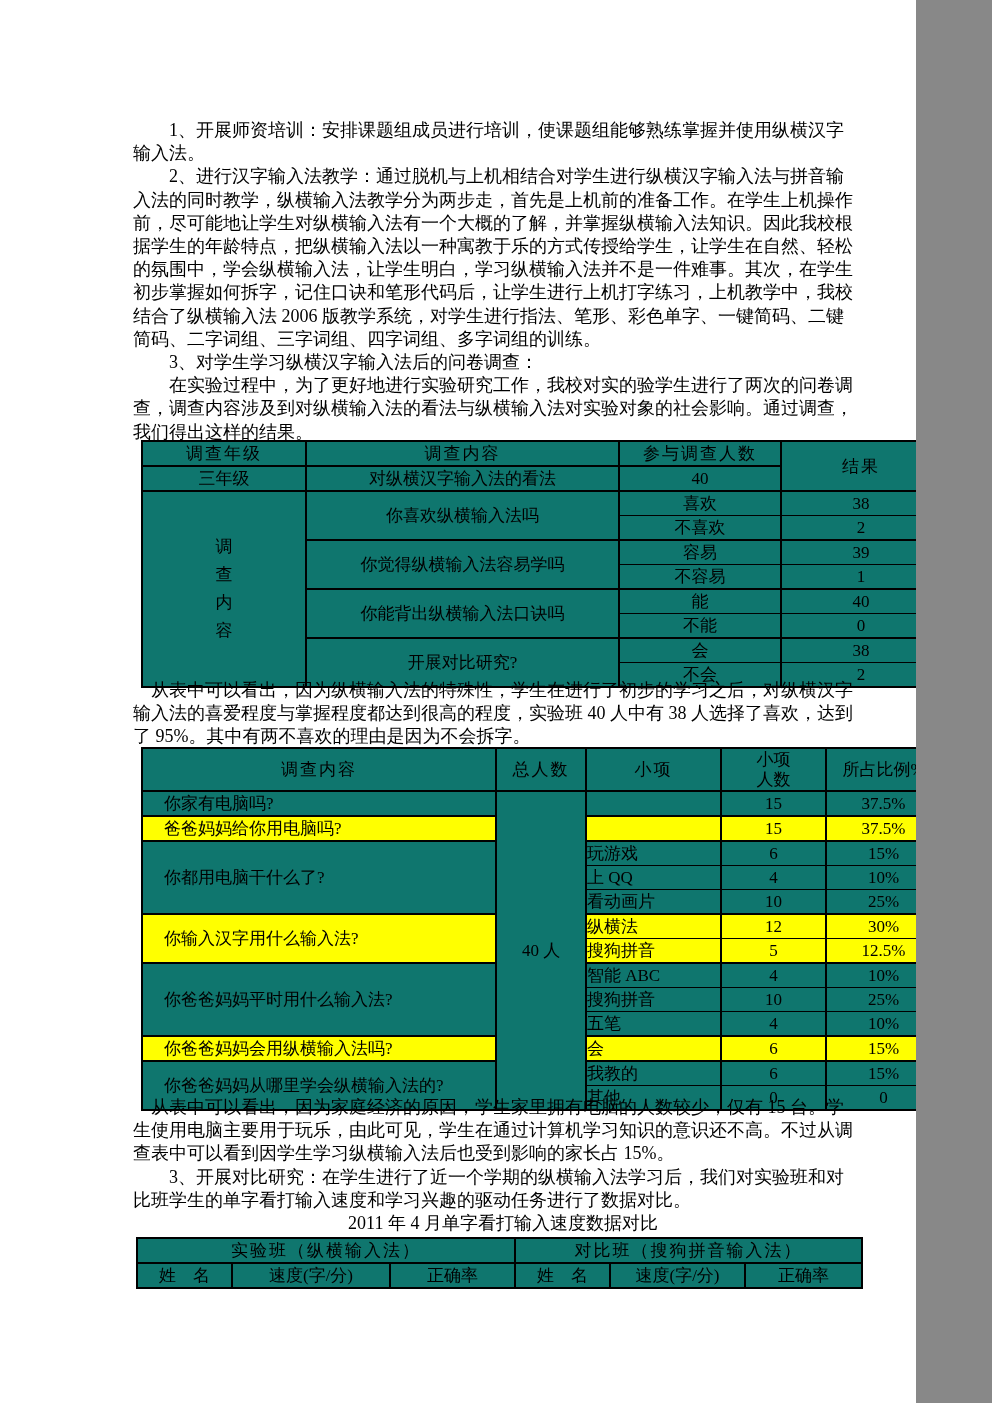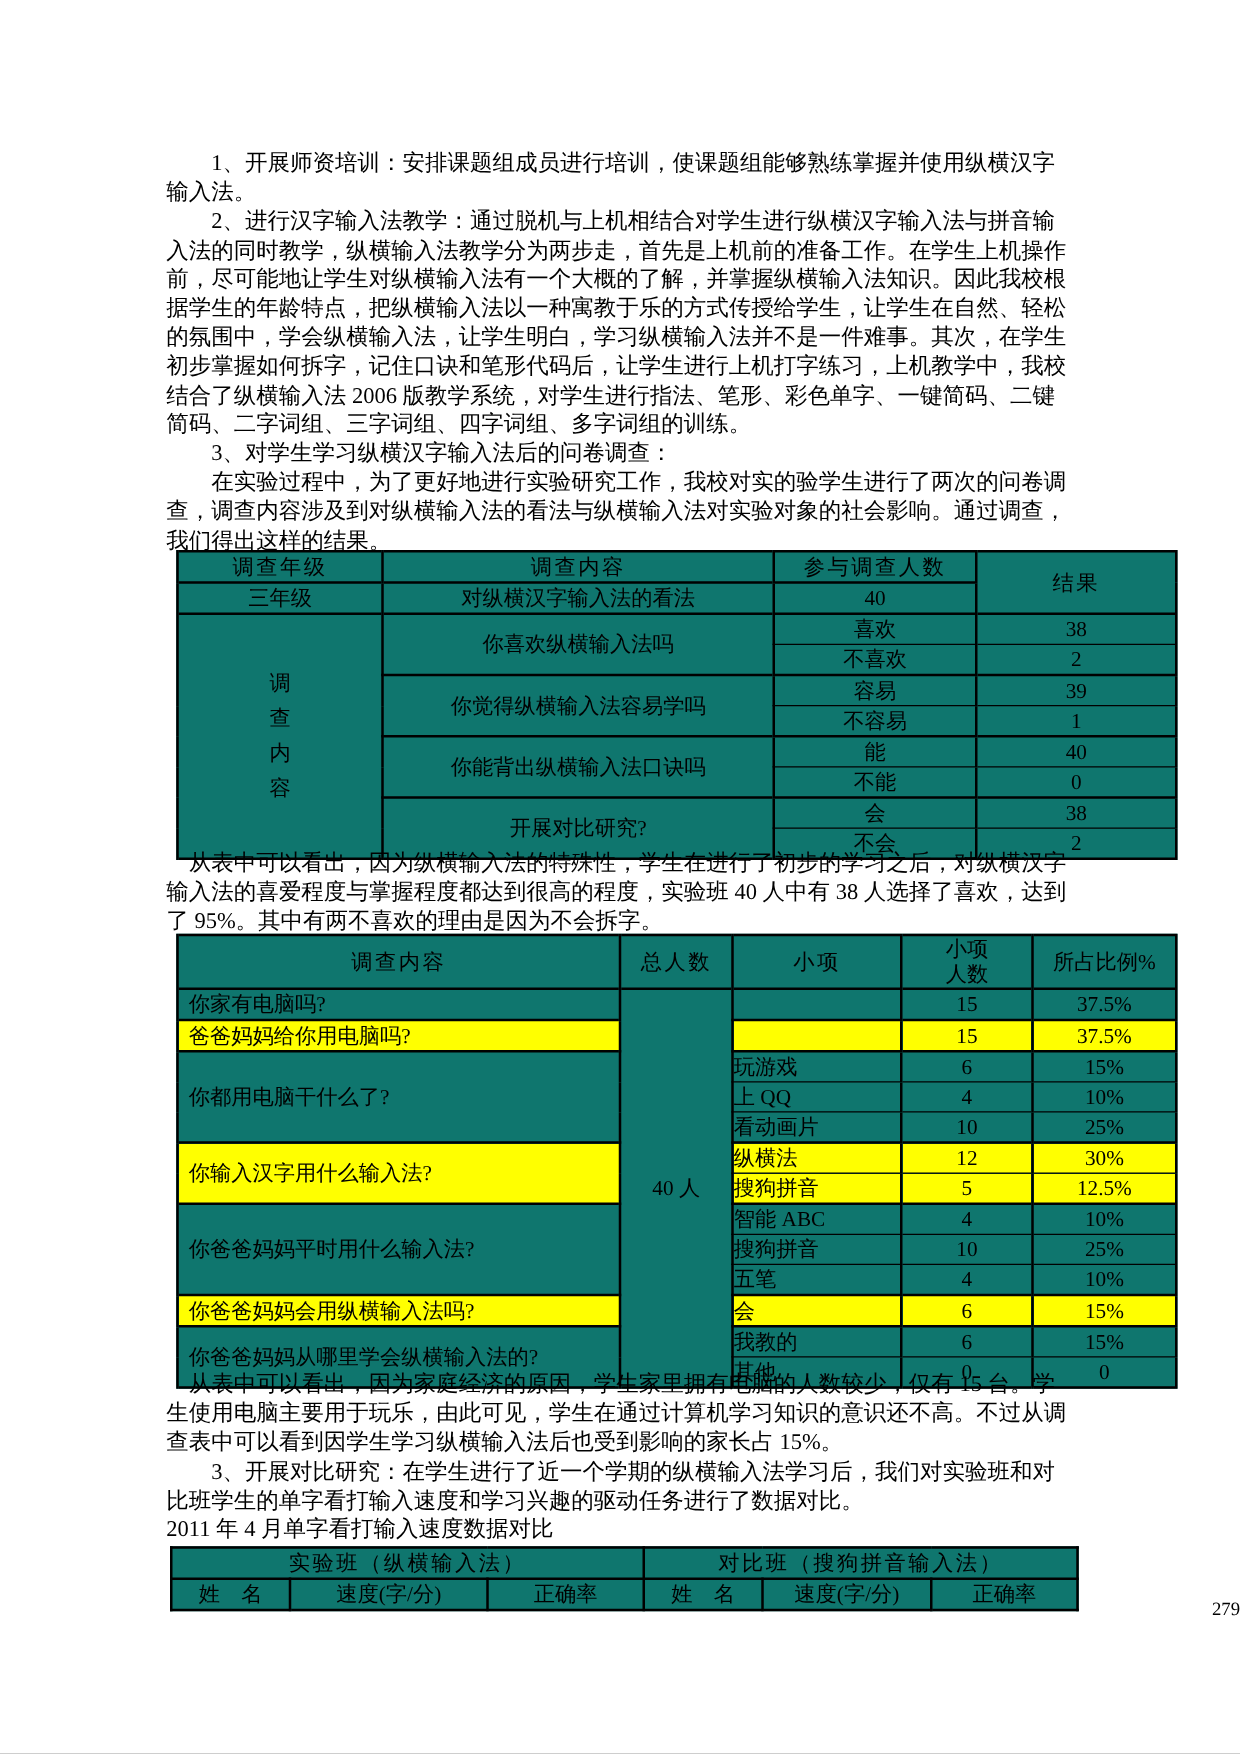--- a/index.html
+++ b/index.html
@@ -1,27 +1,27 @@
 <!DOCTYPE html>
 <html><head>
 <meta charset="utf-8">
 <style>
   html,body{margin:0;padding:0;background:#888;}
-  .page{position:relative;width:992px;height:1403px;background:#ffffff;
+  .page{position:relative;width:916px;height:1403px;background:#ffffff;
         font-family:"Liberation Serif","DejaVu Serif",serif;color:#000;overflow:hidden;}
   .tb{position:absolute;left:133px;width:800px;font-size:18px;line-height:23.2px;}
   .tb p{margin:0;white-space:pre-line;}
-  .caption{width:740px;text-align:left;}
+  .caption{width:740px;text-align:center;}
   table{border-collapse:collapse;table-layout:fixed;position:absolute;background:#0f766e;border:2px solid #000;}
   td{border:1px solid #000;border-left-width:2px;border-right-width:2px;
      vertical-align:middle;text-align:center;font-size:17px;padding:0;overflow:hidden;}
   tr.gs td{border-top-width:2px;font-family:Liberation Serif, serif;}
   .t1 tr.opt{height:23.6px;}
   .t2 tr.r{height:23.2px;}
-  .t2 td.q{text-align:left;padding-left:8px;padding-right:4px;}
+  .t2 td.q{text-align:left;padding-left:21px;padding-right:4px;}
   .t2 td.opt{text-align:left;padding-left:0;}
   .t3 td{border-width:2px;}
   .vert{white-space:pre-line;line-height:28px;}
   .two{white-space:pre-line;line-height:20px;}
   .sp{letter-spacing:2px;}
   .y{background:#ffff00;}
   .pagenum{position:absolute;top:1280px;left:0;width:992px;text-align:right;font-size:15px;}
 </style>
 </head>
 <body>

